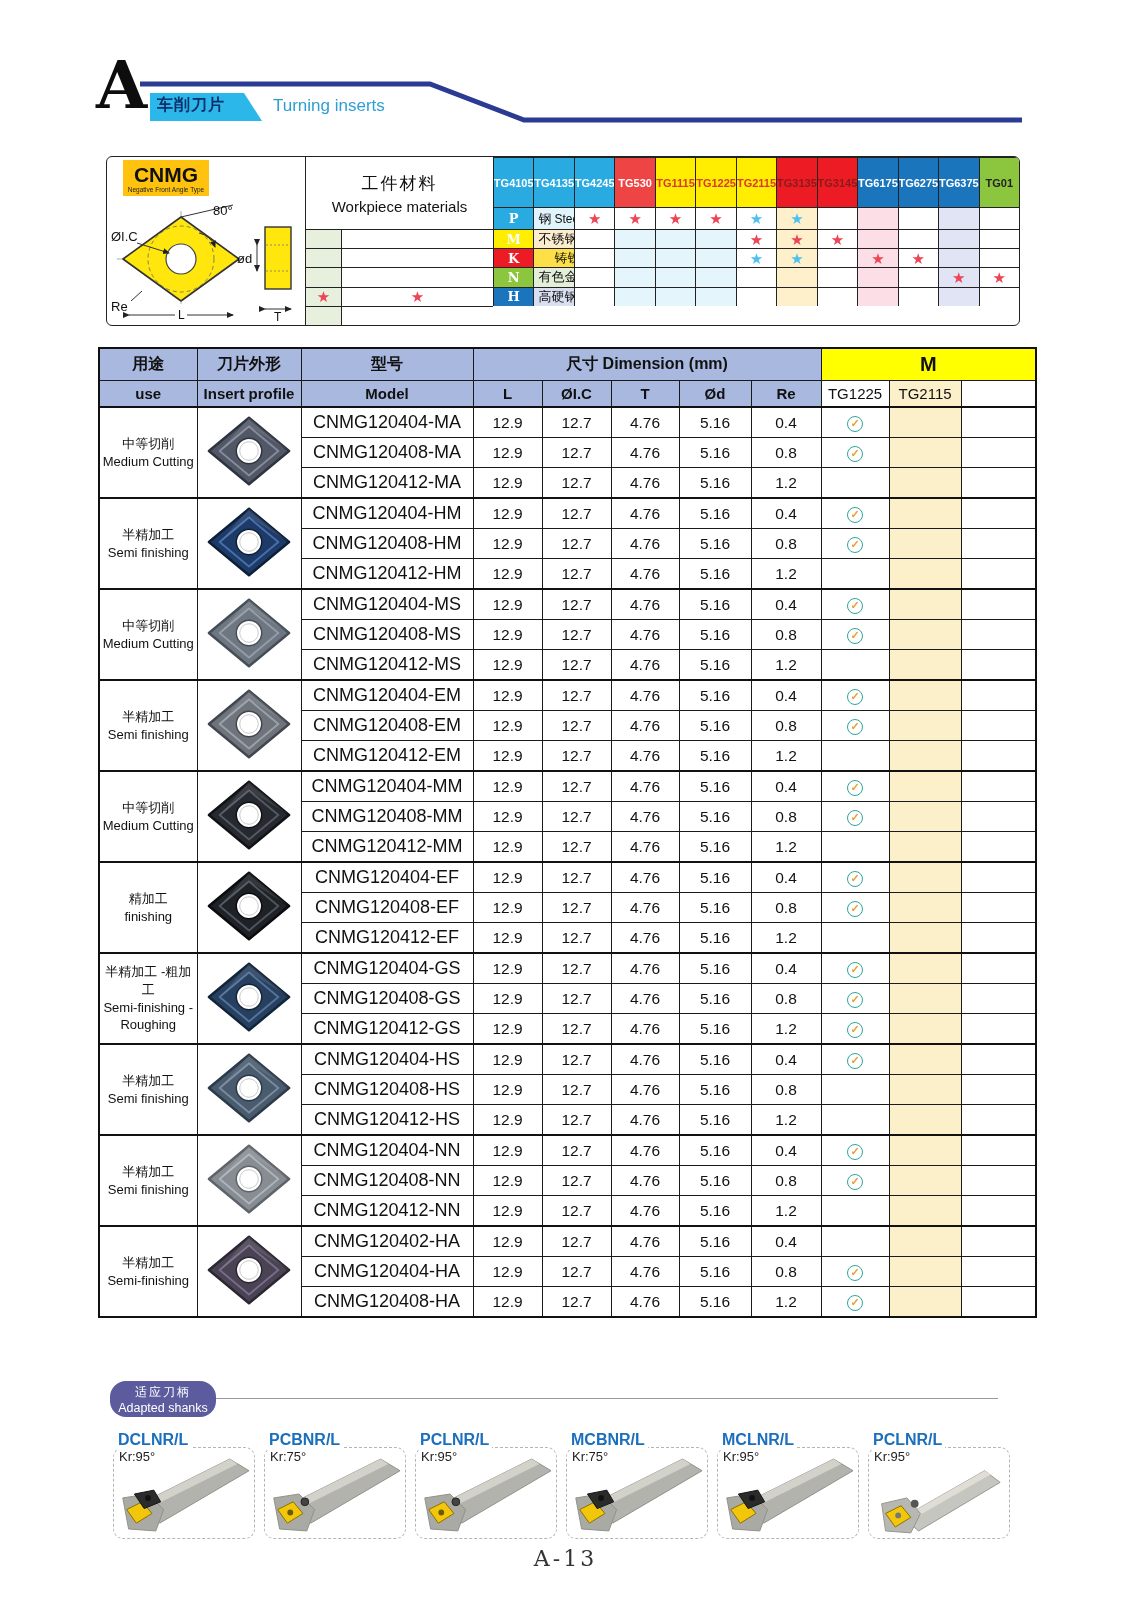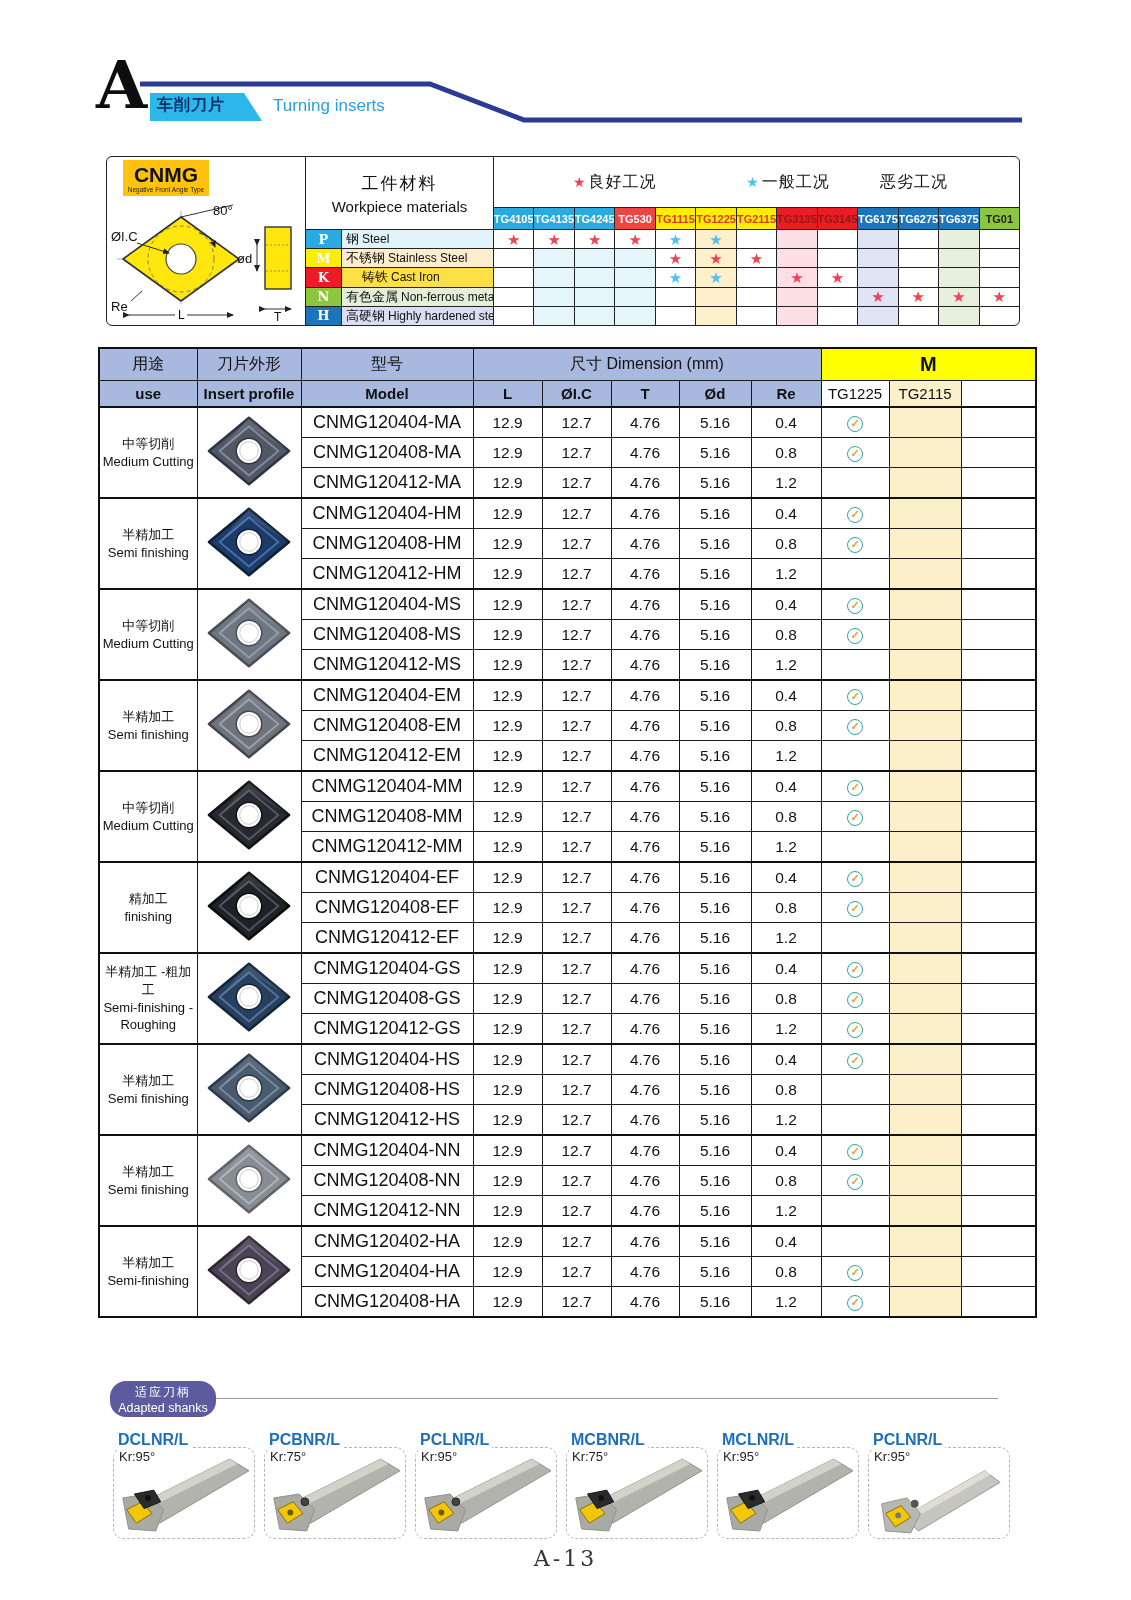--- a/index.html
+++ b/index.html
@@ -32,21 +32,21 @@
   .gr-h{font-size:11px;font-weight:700;white-space:nowrap;}
   .mt .letter{font-size:13px;font-weight:700;color:#fff;font-family:"DejaVu Serif",serif;}
   .mt .mname{justify-content:flex-start;padding-left:4px;white-space:nowrap;}
   .mname .cn{font-size:13px;margin-right:3px;}
   .mname .en{font-size:12px;}
   .star{font-size:15px;line-height:1;}
   
   table.main{position:absolute;left:98px;top:347px;width:937px;border-collapse:collapse;
              border:2px solid #111;table-layout:fixed;}
   table.main th,table.main td{border:1px solid #1a1a1a;text-align:center;padding:0;overflow:hidden;}
-  tr.h1 th{height:31px;background:#a9b8de;font-size:16px;font-weight:400;}
+  tr.h1 th{height:31px;background:#a9b8de;font-size:16px;font-weight:700;}
   tr.h1 th.mhead{background:#ffff00;font-size:20px;font-weight:700;}
   tr.h2 th{height:25px;background:#a9b8de;font-size:15px;font-weight:600;}
   tr.h2 th.tg1{background:#fff;font-weight:400;font-size:15px;}
   tr.h2 th.tg2{background:#fcf0cb;font-weight:400;font-size:15px;}
   tr.h2 th.xtr{background:#fff;}
   td.model{text-align:left;padding-left:9px;font-size:18px;height:29px;}
   td.dim{font-size:15.5px;}
   td.usec{font-size:13px;line-height:1.35;white-space:pre-line;}
   td.prof{background:#fff;}
   td.tg2c{background:#fcf0cb;}
@@ -112,25 +112,20 @@
       <line x1="157" y1="74" x2="181" y2="74" stroke="#777" stroke-width="0.8" stroke-dasharray="2 2"></line>
       <line x1="148" y1="48" x2="148" y2="74" stroke="#333" stroke-width="1" marker-start="url(#ah)" marker-end="url(#ah)"></line>
       <text x="128" y="66" font-size="13" fill="#111">ød</text>
       <line x1="156" y1="112" x2="182" y2="112" stroke="#333" stroke-width="1" marker-start="url(#ah)" marker-end="url(#ah)"></line>
       <text x="165" y="124" font-size="12" fill="#111">T</text>
     </svg>
     <div class="mt" id="materials-grid">
         <div class="mt-title">
           <div class="cn">工件材料</div>
           <div class="en">Workpiece materials</div>
-        </div>
-        <div class="mt-cond">
-          <span class="cond" style="left: 23%;"><span class="st" style="color: rgb(237, 68, 86);">★</span>良好工况</span>
-          <span class="cond" style="left: 56%;"><span class="st" style="color: rgb(78, 193, 240);">★</span>一般工况</span>
-          <span class="cond" style="left: 80%;">恶劣工况</span>
         </div>
         <div class="gr-h" style="background: rgb(41, 171, 226); color: rgb(255, 255, 255);">TG4105</div>
         <div class="gr-h" style="background: rgb(41, 171, 226); color: rgb(255, 255, 255);">TG4135</div>
         <div class="gr-h" style="background: rgb(41, 171, 226); color: rgb(255, 255, 255);">TG4245</div>
         <div class="gr-h" style="background: #ef4444; color: rgb(255, 255, 255);">TG530</div>
         <div class="gr-h" style="background: rgb(255, 238, 0); color: rgb(217, 58, 43);">TG1115</div>
         <div class="gr-h" style="background: rgb(255, 238, 0); color: rgb(217, 58, 43);">TG1225</div>
         <div class="gr-h" style="background: rgb(255, 238, 0); color: rgb(217, 58, 43);">TG2115</div>
         <div class="gr-h" style="background: rgb(237, 28, 36); color: rgb(140, 26, 26);">TG3135</div>
         <div class="gr-h" style="background: rgb(237, 28, 36); color: rgb(140, 26, 26);">TG3145</div>

